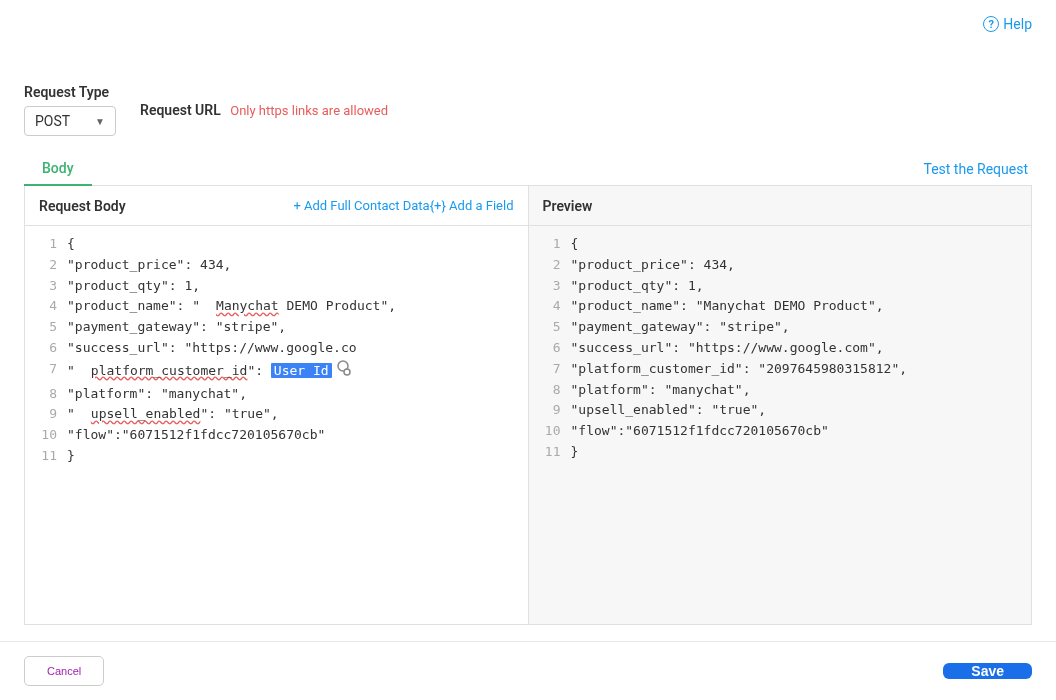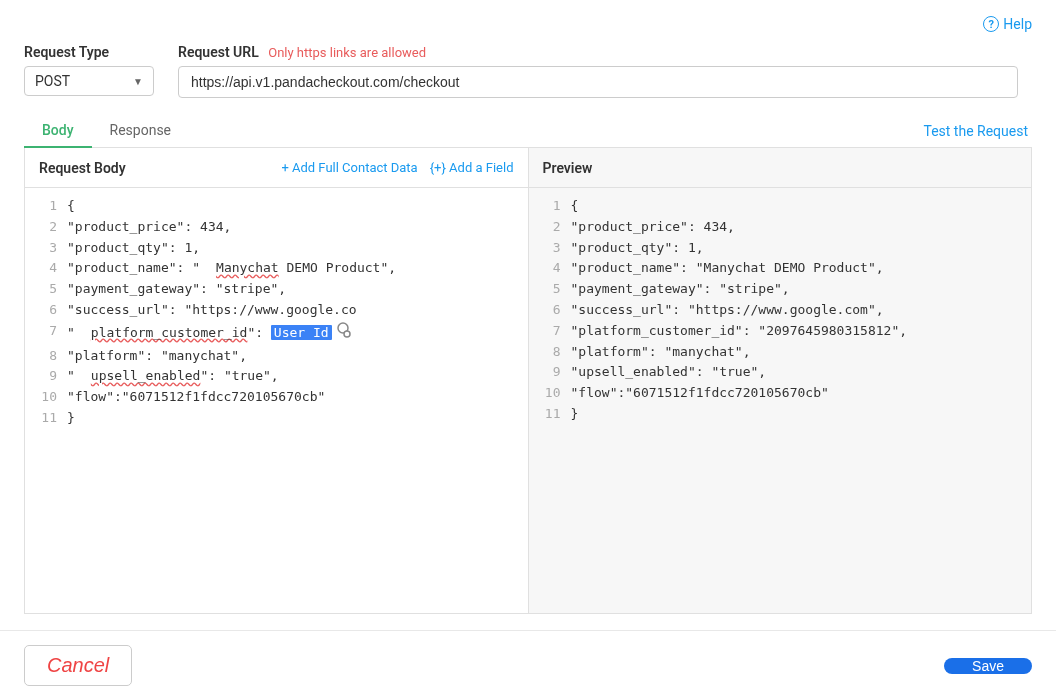--- a/index.html
+++ b/index.html
@@ -54,23 +54,24 @@
       border-radius: 50%;
       display: flex;
       align-items: center;
       justify-content: center;
       font-size: 11px;
       font-weight: bold;
       color: #1a9aef;
     }
     .request-meta {
       display: flex;
-      align-items: flex-start;
+      align-items: center;
       gap: 24px;
       margin-bottom: 16px;
+      margin-top: 40px;
     }
     .field-group {
       display: flex;
       flex-direction: column;
       gap: 6px;
     }
     .field-label {
       font-size: 14px;
       font-weight: 600;
       color: #333;
@@ -82,21 +83,21 @@
       margin-left: 6px;
     }
     .request-type-select {
       display: flex;
       align-items: center;
       border: 1px solid #ccc;
       border-radius: 4px;
       padding: 6px 10px;
       font-size: 14px;
       background: #fff;
-      width: 130px;
+      width: 92px;
       justify-content: space-between;
       cursor: pointer;
     }
     .request-type-select .chevron {
       color: #666;
       font-size: 10px;
     }
     .url-input {
       border: 1px solid #ccc;
       border-radius: 4px;
@@ -167,21 +168,20 @@
     .preview-pane .pane-header {
       background: #f7f7f7;
     }
     .pane-title {
       font-size: 14px;
       font-weight: 600;
       color: #333;
     }
     .pane-actions {
       display: flex;
-      gap: 12px;
       align-items: center;
     }
     .action-link {
       color: #1a9aef;
       font-size: 13px;
       cursor: pointer;
     }
     .code-area {
       padding: 8px 0;
       flex: 1;
@@ -229,34 +229,33 @@
       align-items: center;
       padding: 14px 24px;
       border-top: 1px solid #e8e8e8;
       background: #fff;
     }
     .btn-cancel {
       background: #fff;
       border: 1px solid #ccc;
       border-radius: 5px;
       padding: 8px 22px;
-      font-size: 20px;
-      cursor: pointer;
-      color: #ef4444;
-      font-style: italic;
+      font-size: 11px;
+      cursor: pointer;
+      color: #a21caf;
     }
     .btn-save {
       background: #1a6fe8;
       border: none;
-      border-radius: 16px;
+      border-radius: 6px;
       padding: 0 28px;
       font-size: 14px;
       cursor: pointer;
       color: #fff;
-      font-weight: 400;
+      font-weight: 700;
     }
   </style>
 </head>
 <body>
 
 <div class="page-wrapper">
 
 
   <div class="main-content">
 
@@ -273,28 +272,26 @@
         <div class="request-type-select">
           <span>POST</span>
           <span class="chevron">▼</span>
         </div>
       </div>
       <div class="field-group" style="flex:1;">
         <div class="field-label">
           <span>Request URL</span>
           <span class="field-label-note">Only https links are allowed</span>
         </div>
-        <input class="url-input" type="text" value="https://api.v1.pandacheckout.com/checkout" style="">
       </div>
     </div>
 
     <div class="tabs-row">
       <div class="tabs-left">
         <div class="tab active">Body</div>
-        <div class="tab">Response</div>
       </div>
       <div class="test-request-link">Test the Request</div>
     </div>
 
     <div class="editor-area">
 
       <div class="editor-pane">
         <div class="pane-header">
           <span class="pane-title">Request Body</span>
           <div class="pane-actions">

